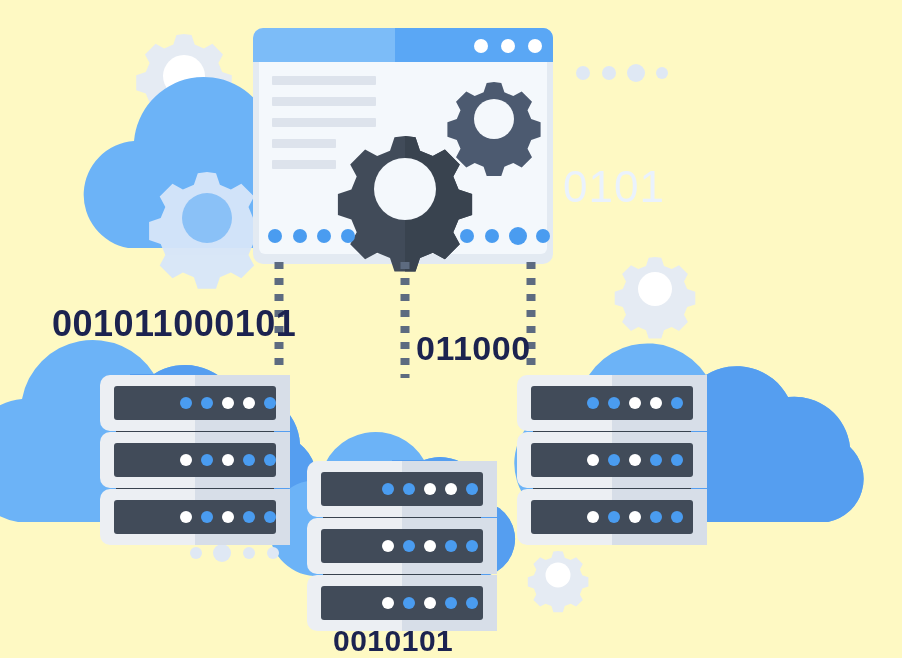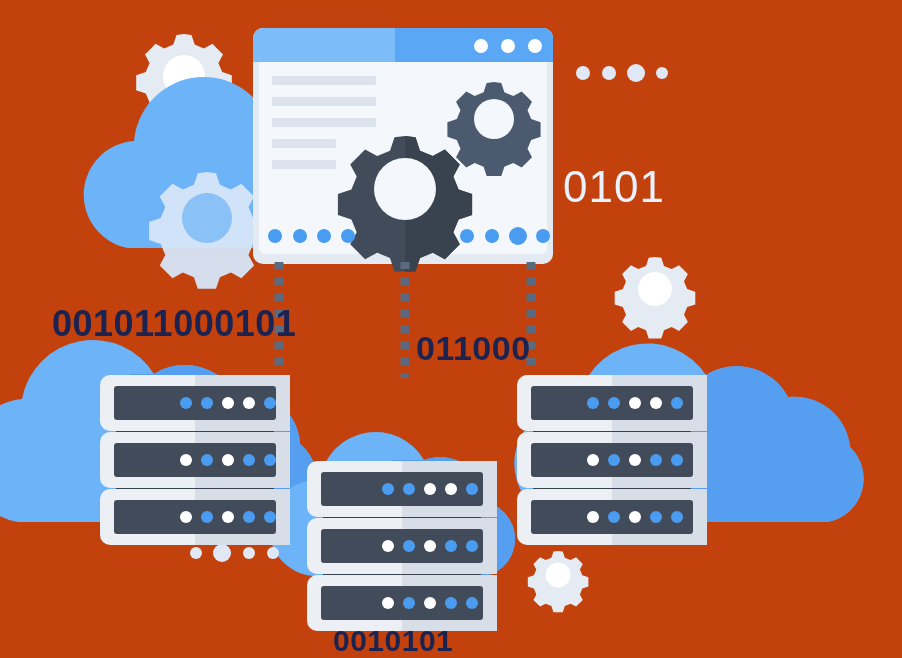--- a/index.html
+++ b/index.html
@@ -10,21 +10,21 @@
   body {
     width: 902px;
     height: 658px;
     overflow: hidden;
     font-family: "Liberation Sans", sans-serif;
   }
   #stage {
     position: relative;
     width: 902px;
     height: 658px;
-    background: #c2410c;
+    background: #fef9c3;
   }
   #stage svg {
     display: block;
   }
   .binary-label {
     font-family: "Liberation Sans", sans-serif;
     font-weight: 700;
     fill: #1c2350;
   }
   .cloud-label {

